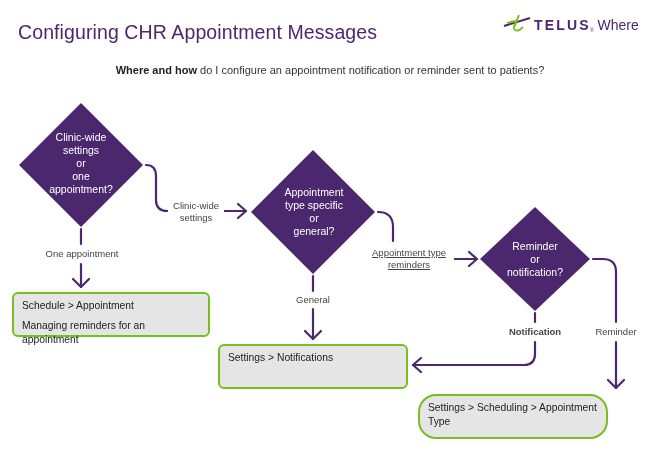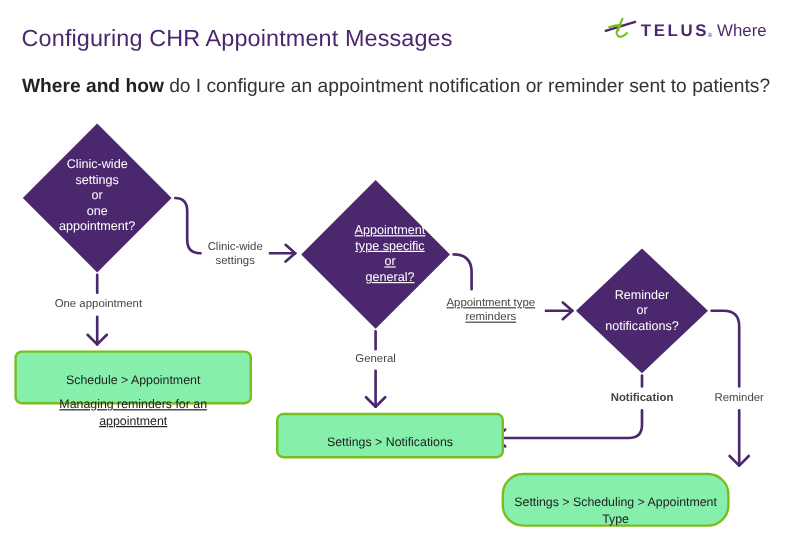--- a/index.html
+++ b/index.html
@@ -3,28 +3,28 @@
   <meta charset="utf-8">
   <style>
     html, body { margin: 0; padding: 0; background: #ffffff; }
     body { width: 660px; height: 461px; position: relative; overflow: hidden; font-family: "Liberation Sans", sans-serif; }
     .title { position: absolute; left: 18px; top: 9px; font-size: 19.5px; color: #4b286d; letter-spacing: 0.1px; margin-top: 12px; }
     .logo { position: absolute; left: 503px; top: 11px; height: 22px; display: flex; align-items: flex-end; }
     .logo svg { display: block; }
     .logo-telus { font-weight: bold; font-size: 14px; color: #4b286d; letter-spacing: 2.2px; margin-left: 3px; }
     .logo-tm { font-size: 5px; color: #4b286d; vertical-align: super; margin-left: -1px; }
     .logo-health { font-size: 14px; color: #4b286d; margin-left: 4px; }
-    .question { position: absolute; left: 0; width: 660px; top: 64px; text-align: center; font-size: 16px; color: #333; }
+    .question { position: absolute; left: 0; width: 660px; top: 64px; text-align: center; font-size: 11px; color: #333; }
     .question b { color: #222; }
     svg.flow { position: absolute; left: 0; top: 0; }
     .dtext { position: absolute; color: #fff; font-size: 10.5px; text-align: center; line-height: 13px; }
     .label { position: absolute; font-size: 9.5px; color: #444; text-align: center; line-height: 12px; background: #fff; }
-    .box { position: absolute; border: 2px solid #78be20; border-radius: 6px; background: #86efac; box-sizing: border-box; padding: 17px 8px; text-align: center; }
+    .box { position: absolute; border: 2px solid #78be20; border-radius: 6px; background: #e5e5e5; box-sizing: border-box; padding: 5px 8px; }
     .box .path { font-size: 10.3px; color: #222; line-height: 14px; }
-    .box .link { font-size: 10.3px; color: #222; line-height: 14px; margin-top: 6px; text-decoration: underline; cursor: pointer; }
+    .box .link { font-size: 10.3px; color: #222; line-height: 14px; margin-top: 6px; cursor: pointer; }
   </style>
 </head>
 <body>
 
 <div class="title">Configuring CHR Appointment Messages</div>
 
 <div class="logo">
   <svg width="28" height="20" viewBox="0 0 28 20">
     <path d="M1 13 L27 5" stroke="#4b286d" stroke-width="2" fill="none"></path>
     <path d="M4 10 Q10 8 14 8 Q9 14 12 17 Q15 19 20 14" stroke="#78be20" stroke-width="1.8" fill="none"></path>
@@ -71,30 +71,30 @@
   </g>
 </svg>
 
 <div class="dtext" style="left:41px; top:131px; width:80px;">
   <div>Clinic-wide</div>
   <div>settings</div>
   <div>or</div>
   <div>one</div>
   <div>appointment?</div>
 </div>
-<div class="dtext" style="left:280px; top:186px; width:90px;text-decoration:underline;">
+<div class="dtext" style="left:269px; top:186px; width:90px;">
   <div>Appointment</div>
   <div>type specific</div>
   <div>or</div>
   <div>general?</div>
 </div>
 <div class="dtext" style="left:495px; top:240px; width:80px;">
   <div>Reminder</div>
   <div>or</div>
-  <div>notifications?</div>
+  <div>notification?</div>
 </div>
 
 <div class="label" style="left:168px; top:200px; width:56px;">
   <div>Clinic-wide</div>
   <div>settings</div>
 </div>
 <div class="label" style="left:36px; top:248px; width:92px;">
   <div>One appointment</div>
 </div>
 <div class="label" style="left:364px; top:247px; width:90px;text-decoration:underline;">
@@ -108,18 +108,18 @@
   <div>Notification</div>
 </div>
 <div class="label" style="left:589px; top:326px; width:54px;">
   <div>Reminder</div>
 </div>
 
 <div class="box" style="left:12px; top:292px; width:198px; height:45px;">
   <div class="path">Schedule &gt; Appointment</div>
   <div class="link">Managing reminders for an appointment</div>
 </div>
-<div class="box" style="left:230px; top:344px; width:190px; height:30px;">
+<div class="box" style="left:218px; top:344px; width:190px; height:45px;">
   <div class="path">Settings &gt; Notifications</div>
 </div>
 <div class="box" style="left:418px; top:394px; width:190px; height:45px;border-radius:18px;">
   <div class="path">Settings &gt; Scheduling &gt; Appointment Type</div>
 </div>
 
 </body></html>

